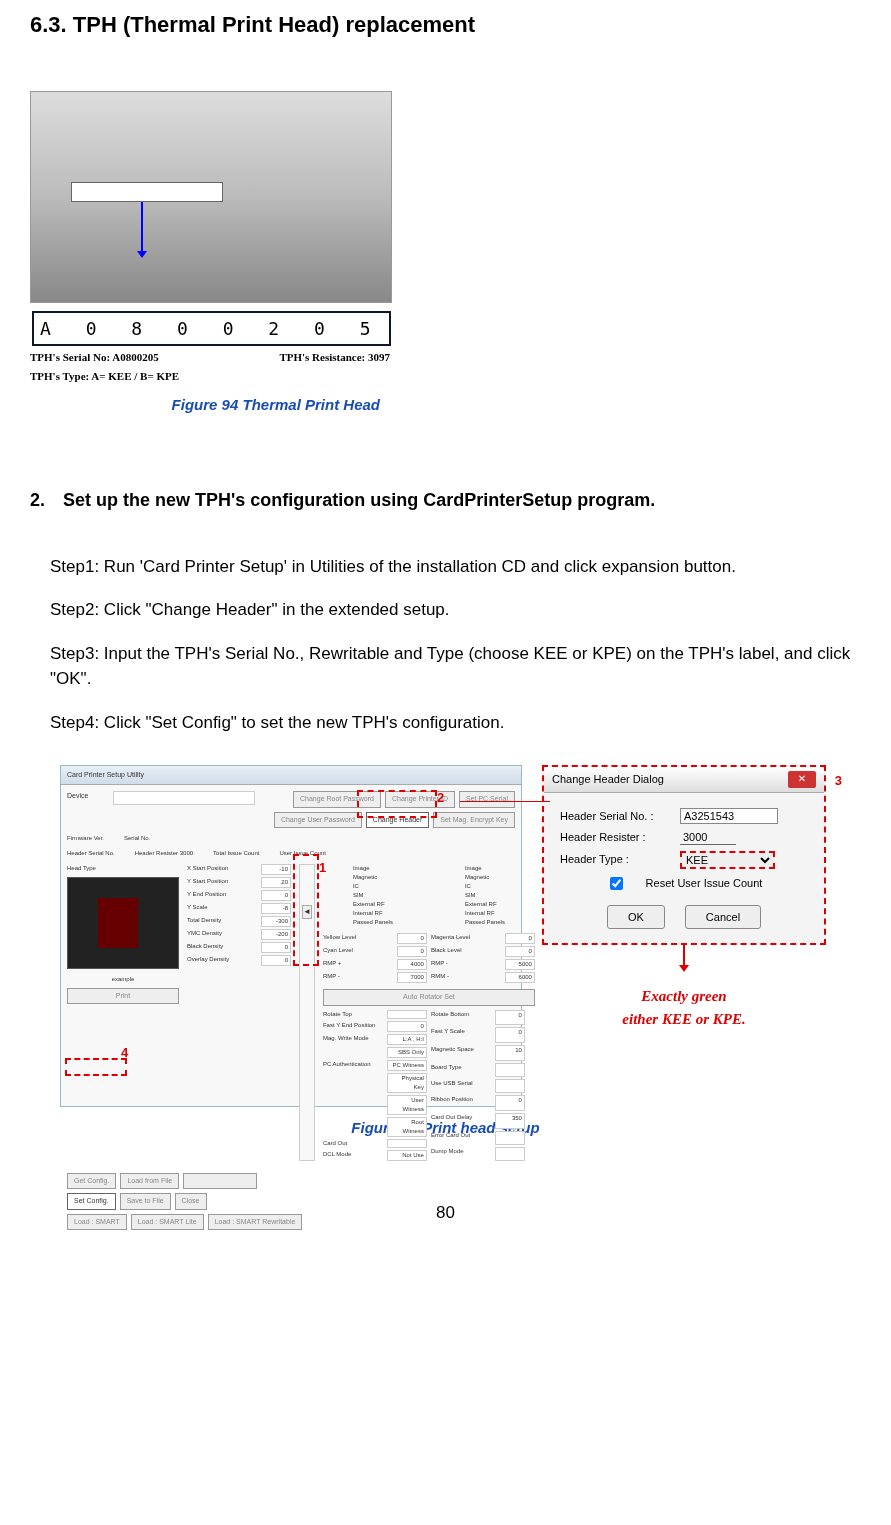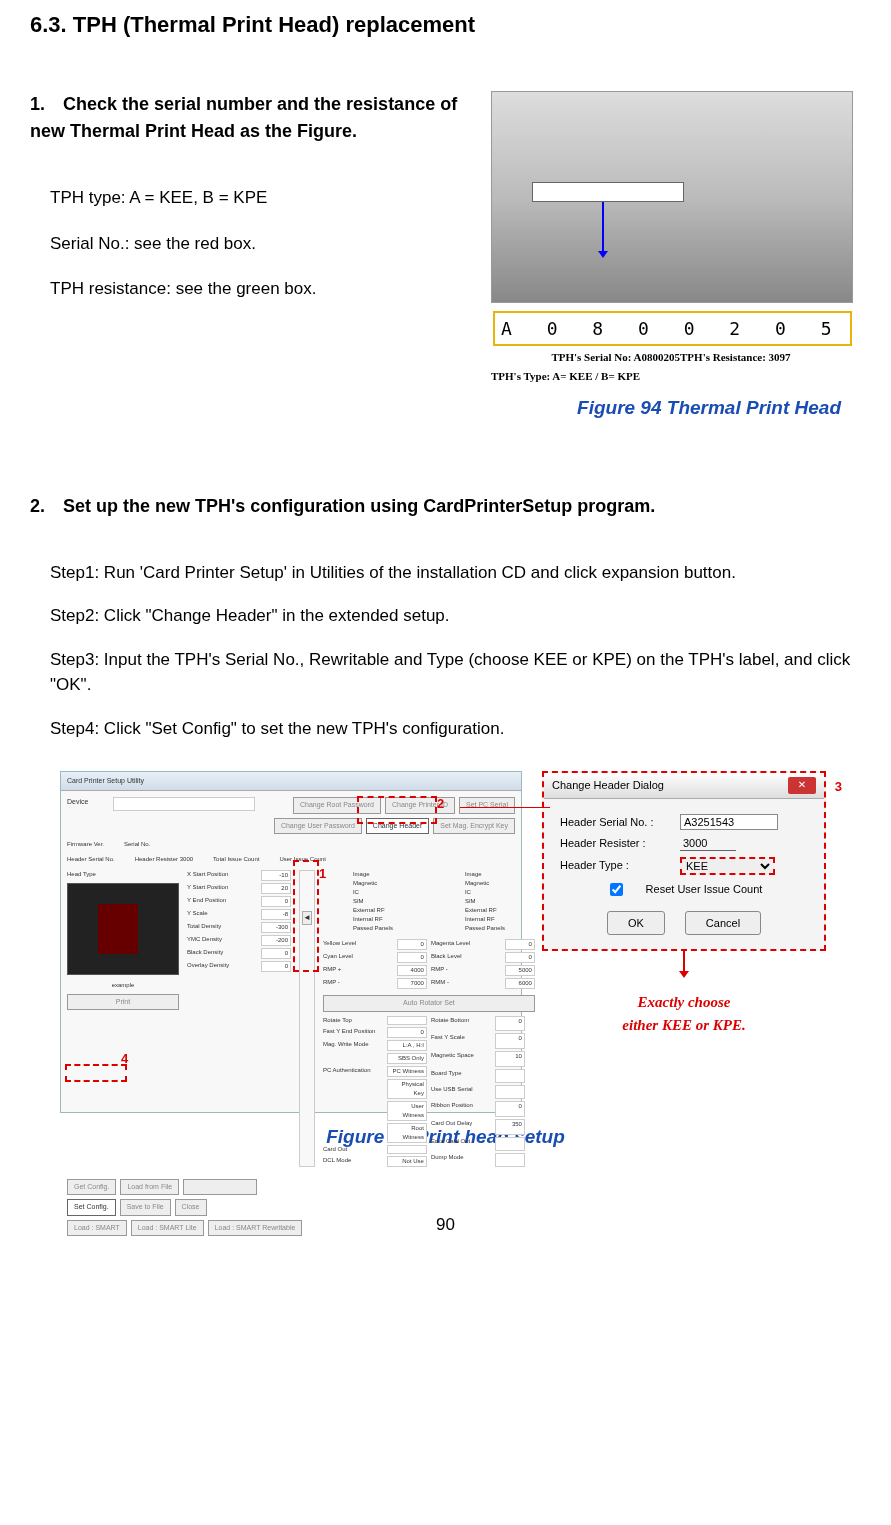--- a/index.html
+++ b/index.html
@@ -39,21 +39,21 @@
     }
     .step-line {
       margin: 18px 0;
       padding-left: 20px;
     }
     .figure-caption {
       color: #1a4db3;
       font-weight: bold;
       font-style: italic;
       text-align: center;
-      font-size: 19px;
+      font-size: 15px;
       margin-top: 10px;
     }
     .figure-caption-right {
       text-align: right;
       padding-right: 20px;
     }
     .page-num {
       text-align: center;
       margin-top: 60px;
       font-size: 17px;
@@ -97,21 +97,21 @@
       border-top: 7px solid #00f;
     }
     .tph-serial-row {
       display: flex;
       gap: 12px;
       margin-top: 8px;
       width: 360px;
       padding: 0 2px;
     }
     .serial-box {
-      border: 2px solid #eab308;
+      border: 2px solid #0f172a;
       padding: 2px 6px;
       font-family: monospace;
       font-size: 18px;
       letter-spacing: 12px;
       font-weight: normal;
       background: #fff;
       color: #000;
     }
     .resist-box {
       border: 2px solid #0a0;
@@ -137,21 +137,21 @@
       content: '';
       position: absolute;
       bottom: -5px;
       left: -3px;
       border-left: 4px solid transparent;
       border-right: 4px solid transparent;
       border-top: 6px solid #0a0;
     }
     .tph-annot-row {
       display: flex;
-      justify-content: center;
+      justify-content: space-between;
       width: 360px;
       font-size: 11px;
       font-weight: bold;
       font-family: "Times New Roman", serif;
       margin-top: 3px;
     }
     .tph-type-line {
       font-size: 11px;
       font-weight: bold;
       font-family: "Times New Roman", serif;
@@ -333,26 +333,20 @@
       border-right: 5px solid transparent;
       border-top: 7px solid #d00;
     }
   </style>
 </head>
 <body>
 
 <h2>6.3. TPH (Thermal Print Head) replacement</h2>
 
 <div class="two-col">
-  <div class="left-col">
-    <div class="step-heading">1. Check the serial number and the resistance of new Thermal Print Head as the Figure.</div>
-    <div class="info-line">TPH type: A = KEE, B = KPE</div>
-    <div class="info-line">Serial No.: see the red box.</div>
-    <div class="info-line">TPH resistance: see the green box.</div>
-  </div>
   <div class="right-col">
     <div class="tph-photo">
       <div class="tph-label-bar"></div>
       <div class="arrow-down-blue"></div>
     </div>
     <div class="tph-serial-row">
       <div class="serial-wrap">
         <div class="serial-box">A 0 8 0 0 2 0 5</div>
       </div>
     </div>
@@ -576,22 +570,22 @@
           <div class="dialog-btn">OK</div>
           <div class="dialog-btn">Cancel</div>
         </div>
       </div>
     </div>
     <div class="callout-num" style="top:6px; right:-16px;">3</div>
     <div style="text-align:center;">
       <div class="red-arrow-down"></div>
     </div>
     <div class="exact-note">
-      <span>Exactly choose</span><br>
+      <span>Exactly green</span><br>
       <span>either KEE or KPE.</span>
     </div>
   </div>
   <div class="connector-line" style="top:36px; left:400px; width:90px;"></div>
 </div>
 
 <div class="figure-caption">Figure 95 Print head setup</div>
 
-<div class="page-num">90</div>
+<div class="page-num">80</div>
 
 </body></html>

